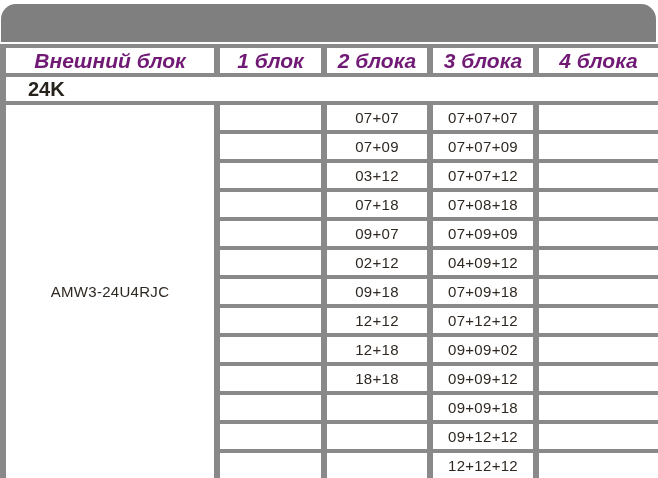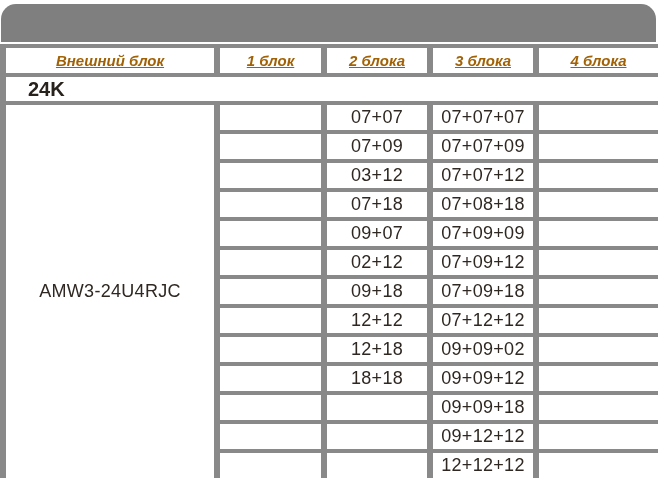--- a/index.html
+++ b/index.html
@@ -37,37 +37,36 @@
     background: #ffffff;
     color: #2f2822;
     text-align: center;
     vertical-align: middle;
     padding: 0;
     overflow: hidden;
     white-space: nowrap;
   }
   table.combos th {
     height: 25px;
-    font-size: 15px;
+    font-size: 21px;
     font-weight: bold;
     font-style: italic;
-    color: #a16207;
-    text-decoration: underline;
+    color: #701a75;
   }
   tr.capacity-row td {
     height: 24px;
     text-align: left;
     padding-left: 22px;
     font-size: 20px;
     font-weight: bold;
     color: #28221c;
   }
   tr.data-row td {
     height: 25px;
-    font-size: 18px;
+    font-size: 15px;
     letter-spacing: 0.3px;
   }
   td.model-cell {
     font-size: 17px;
     letter-spacing: 0.2px;
     color: #38322a;
   }
 </style>
 </head>
 <body>
@@ -124,21 +123,21 @@
       </tr>
       <tr class="data-row">
         <td></td>
         <td>09+07</td>
         <td>07+09+09</td>
         <td></td>
       </tr>
       <tr class="data-row">
         <td></td>
         <td>02+12</td>
-        <td>07+09+12</td>
+        <td>04+09+12</td>
         <td></td>
       </tr>
       <tr class="data-row">
         <td></td>
         <td>09+18</td>
         <td>07+09+18</td>
         <td></td>
       </tr>
       <tr class="data-row">
         <td></td>

